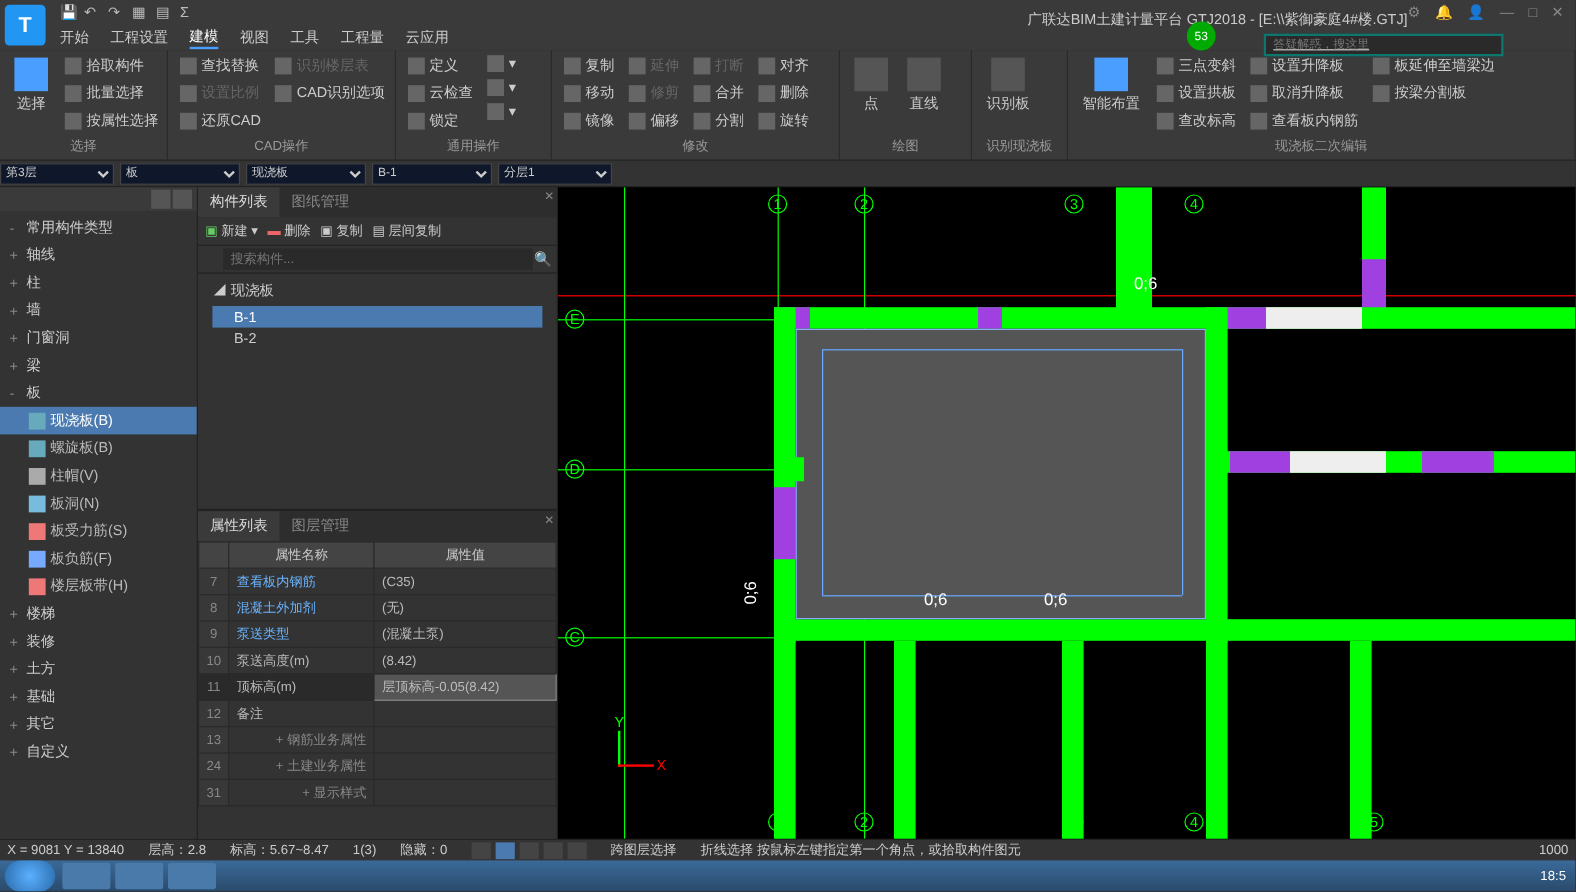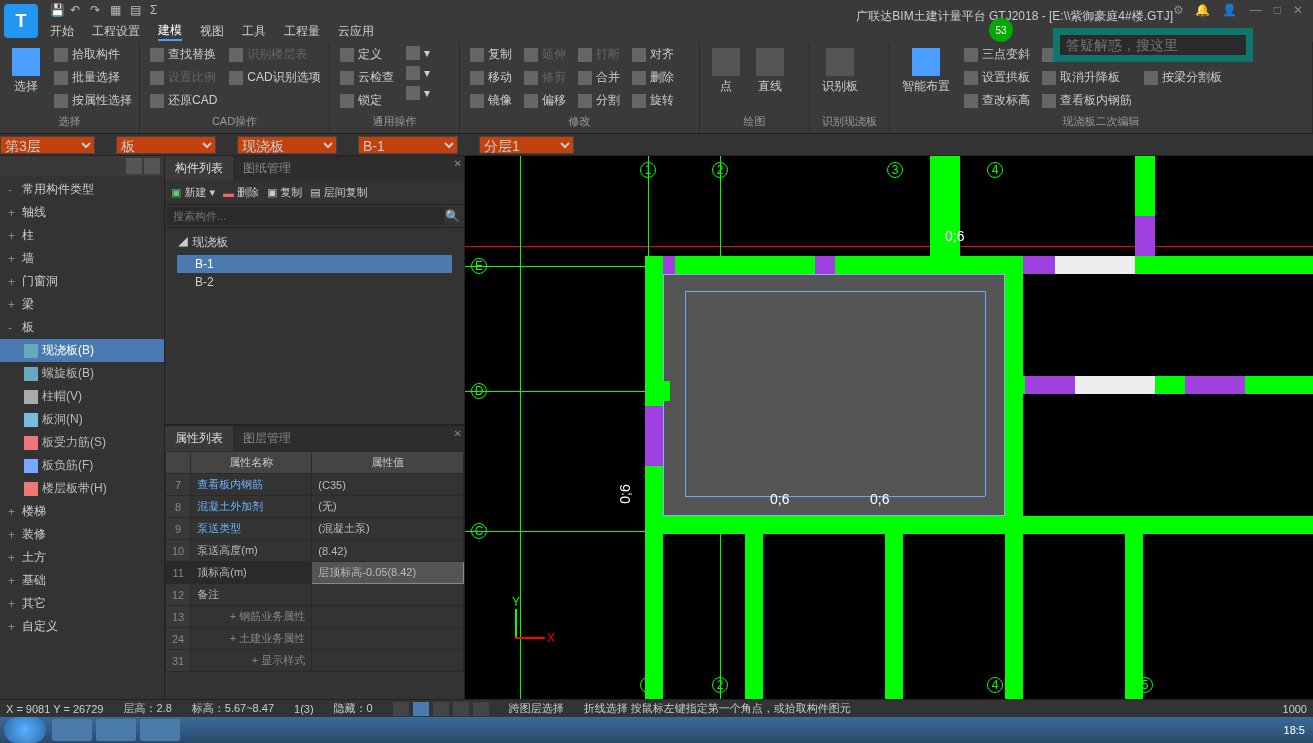--- a/index.html
+++ b/index.html
@@ -18,45 +18,45 @@
 .ribbon { height: 92px; background: #3a3a3a; border-bottom: 1px solid #222; display: flex; }
 .ribbon-group { border-right: 1px solid #2a2a2a; display: flex; flex-direction: column; padding: 2px 6px; }
 .ribbon-body { flex: 1; display: flex; gap: 4px; align-items: flex-start; }
 .ribbon-label { text-align: center; color: #999; font-size: 11px; padding: 2px 0; }
 .ribbon-btn-lg { display: flex; flex-direction: column; align-items: center; padding: 4px 6px; gap: 2px; color: #ccc; cursor: pointer; }
 .ribbon-btn-lg .ico { width: 28px; height: 28px; background: #555; }
 .ribbon-col { display: flex; flex-direction: column; gap: 2px; }
 .ribbon-btn-sm { display: flex; align-items: center; gap: 4px; padding: 2px 4px; color: #ccc; cursor: pointer; white-space: nowrap; }
 .ribbon-btn-sm .ico { width: 14px; height: 14px; background: #666; display: inline-block; }
 .search-box { position: absolute; right: 60px; top: 28px; width: 200px; }
-.search-box input { width: 100%; background: #2a2a2a; border: 7px solid #0f766e; color: #ccc; padding: 2px 6px; font-size: 14px; }
+.search-box input { width: 100%; background: #2a2a2a; border: 2px solid #0f766e; color: #ccc; padding: 2px 6px; font-size: 10px; text-decoration: underline; }
 .badge { position: absolute; right: 300px; top: 18px; width: 24px; height: 24px; background: #0a0; border-radius: 50%; color: #fff; display: flex; align-items: center; justify-content: center; font-size: 10px; }
 .selectors { height: 22px; background: #333; display: flex; align-items: center; border-bottom: 1px solid #222; }
-.selectors select { background: #c2410c; border: 1px solid #444; color: #ccc; font-size: 14px; height: 18px; margin-right: 21px; }
+.selectors select { background: #0f172a; border: 1px solid #444; color: #ccc; font-size: 10px; height: 18px; margin-right: 5px; }
 .main { display: flex; height: calc(100% - 42px - 92px - 22px - 18px - 26px); }
 .left-panel { width: 165px; background: #333; border-right: 1px solid #222; overflow: hidden; }
 .panel-header { background: #3a3a3a; padding: 2px 4px; display: flex; justify-content: flex-end; gap: 2px; }
 .panel-header span { width: 16px; height: 16px; background: #555; }
 .tree { padding: 2px 0; }
 .tree-item { padding: 3px 8px; display: flex; align-items: center; gap: 4px; cursor: pointer; }
 .tree-item.group { color: #ccc; }
 .tree-item.sub { padding-left: 24px; color: #bbb; }
 .tree-item.sel { background: #4a7ab0; color: #fff; }
 .tree-item .exp { width: 10px; color: #888; }
 .tree-item .ico { width: 14px; height: 14px; display: inline-block; }
 .mid-panel { width: 300px; background: #333; border-right: 1px solid #222; display: flex; flex-direction: column; }
 .mid-top { flex: 0 0 270px; display: flex; flex-direction: column; border-bottom: 2px solid #222; position: relative; }
 .mid-bot { flex: 1; display: flex; flex-direction: column; position: relative; }
 .tabs { display: flex; background: #2d2d2d; }
 .tab { padding: 4px 10px; color: #888; cursor: pointer; }
 .tab.active { background: #3a3a3a; color: #ddd; }
 .toolbar { display: flex; gap: 8px; padding: 4px 6px; border-bottom: 1px solid #222; }
 .toolbar span { color: #ccc; cursor: pointer; font-size: 11px; display: flex; align-items: center; gap: 3px; }
 .search-row { display: flex; padding: 2px; border-bottom: 1px solid #222; }
-.search-row input { flex: 1; background: #2a2a2a; border: none; color: #ccc; padding: 3px 6px; font-size: 11px; }
+.search-row input { flex: 1; background: #2a2a2a; border: none; color: #ccc; padding: 3px 6px; font-size: 11px; margin-left: 19px; }
 .search-row .sico { width: 18px; display: flex; align-items: center; justify-content: center; color: #888; }
 .comp-tree { padding: 4px 8px; }
 .comp-tree div { padding: 2px 4px; cursor: pointer; }
 .comp-tree .lvl1 { padding-left: 18px; }
 .comp-tree .lvl1.sel { background: #4a7ab0; color: #fff; }
 .prop-table { flex: 1; overflow: auto; }
 .prop-table table { width: 100%; border-collapse: collapse; }
 .prop-table th { background: #444; color: #ccc; padding: 3px 6px; border: 1px solid #2a2a2a; font-weight: normal; font-size: 11px; }
 .prop-table td { padding: 3px 6px; border: 1px solid #2a2a2a; color: #bbb; font-size: 11px; }
 .prop-table td.num { text-align: center; width: 24px; color: #888; background: #383838; }
@@ -543,21 +543,21 @@
     <div class="axis-gizmo">
       <div class="y"></div>
         <div class="x"></div>
       <div class="yl">Y</div>
         <div class="xl">X</div>
     </div>
   </div>
 </div>
 
 <div class="statusbar">
-  <span class="sb-item">X = 9081 Y = 26729</span>
+  <span class="sb-item">X = 9081 Y = 13840</span>
   <span class="sb-item">层高：2.8</span>
   <span class="sb-item">标高：5.67~8.47</span>
   <span class="sb-item">1(3)</span>
   <span class="sb-item">隐藏：0</span>
   <div class="sb-tools">
     <span></span>
     <span class="active"></span>
     <span></span>
     <span></span>
     <span></span>

